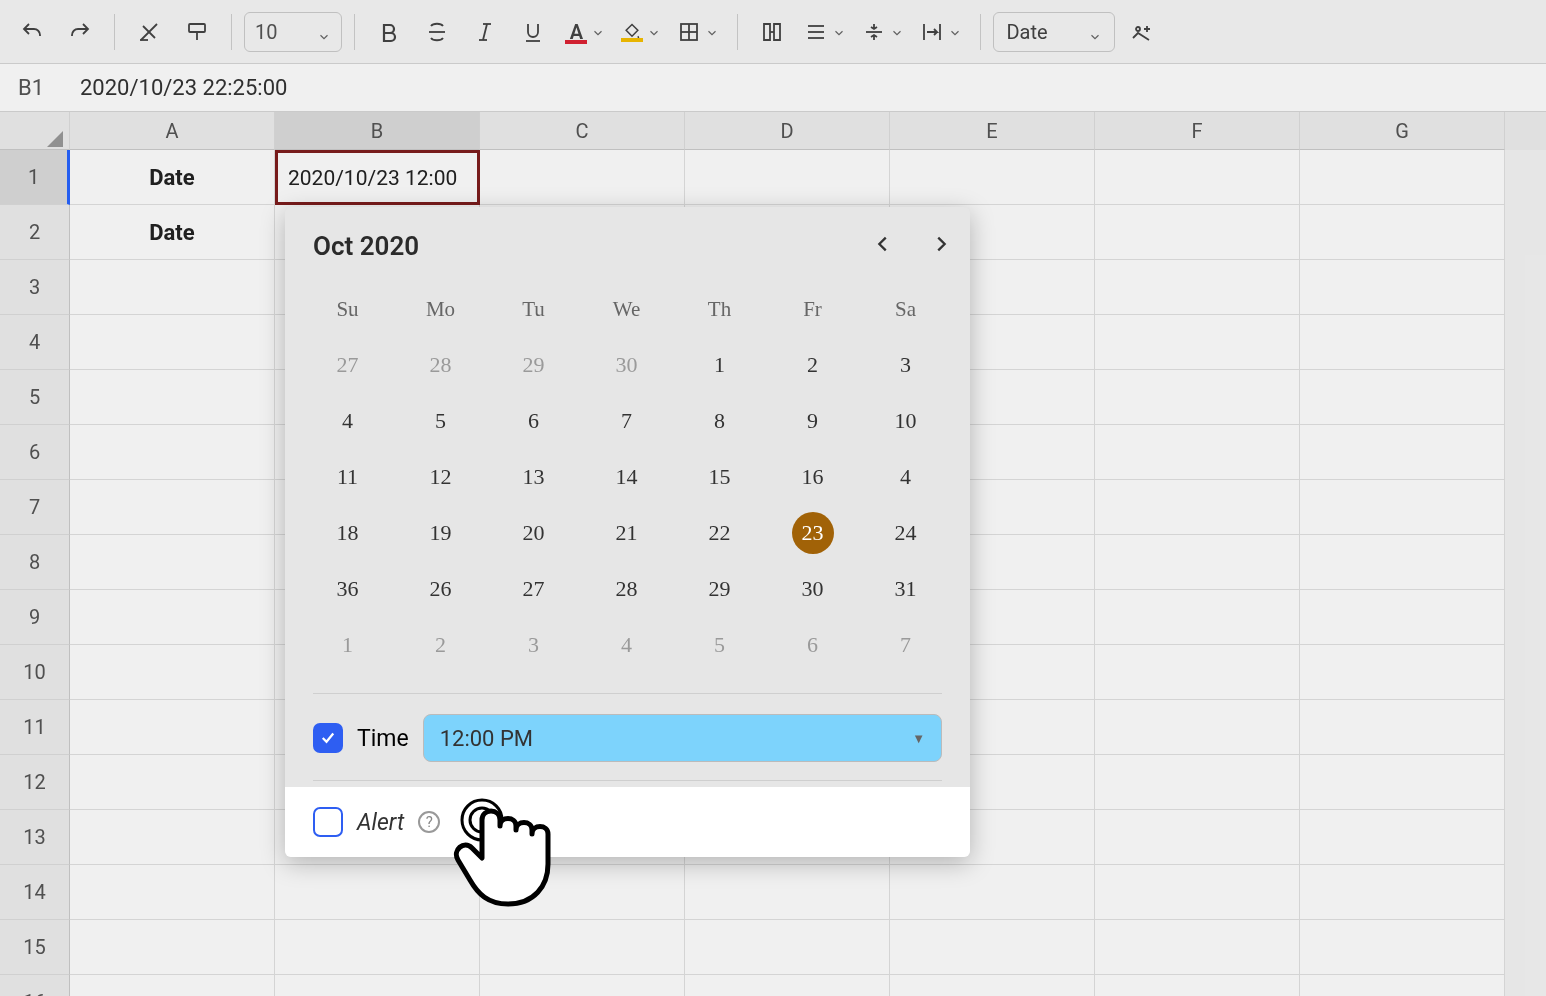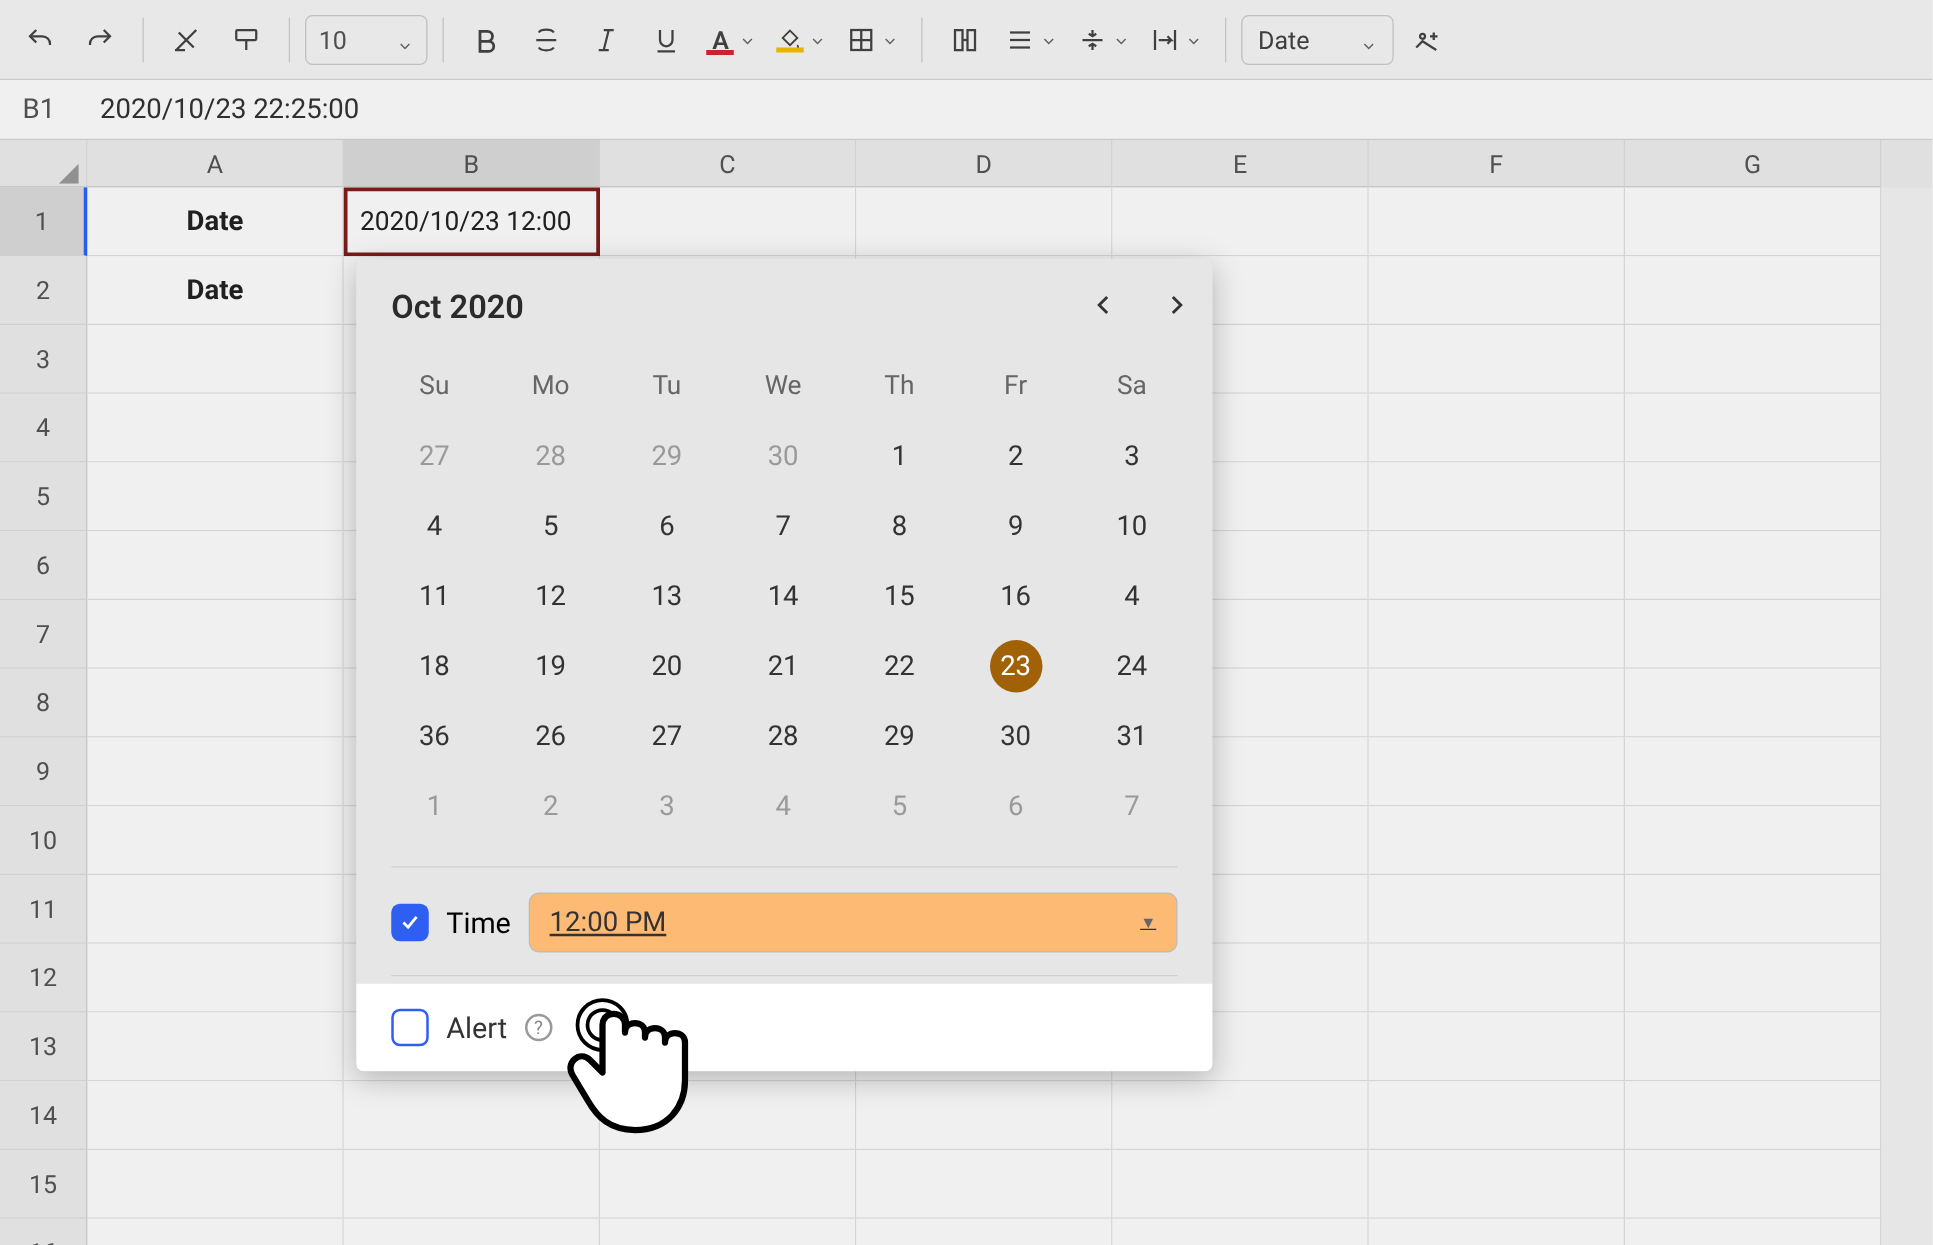--- a/index.html
+++ b/index.html
@@ -132,21 +132,21 @@
   display:flex; align-items:center; justify-content:space-between;
   padding:20px 12px 10px 28px;
 }
 .cal-title { font-size:26px; font-weight:600; color:#2b2b2b;}
 .cal-nav { display:flex; gap:24px;}
 .cal-nav .navbtn svg{ width:22px; height:22px; stroke:#333; stroke-width:2.5; fill:none;}
 .navbtn{ cursor:pointer; padding:6px;}
 .cal-grid {
   padding:6px 16px 14px 16px;
 }
-.cal-row { display:flex; }
+.cal-row { display:flex;font-family:Liberation Serif, serif; }
 .cal-cell {
   width:93px; height:56px;
   display:flex; align-items:center; justify-content:center;
   font-size:22px; color:#333;
 }
 .cal-dow { color:#666; font-size:21px;}
 .cal-muted { color:#9a9a9a;}
 .cal-day { cursor:pointer; border-radius:50%; }
 .cal-selected {
   width:42px; height:42px;
@@ -167,35 +167,34 @@
 }
 .chk.checked { background:#2e5ef2; }
 .chk.checked svg{ stroke:#fff; stroke-width:3; fill:none; width:18px; height:18px;}
 .chk.unchecked { border:2.5px solid #2e5ef2; background:#fff;}
 .time-label { font-size:23px; color:#000000; }
 .time-select {
   flex:1;
   height:48px;
   border:1px solid #bbb;
   border-radius:8px;
-  background:#fdba74;
+  background:#7dd3fc;
   display:flex; align-items:center; justify-content:space-between;
   padding:0 16px;
   font-size:22px;
   color:#333;
-  text-decoration:underline;
 }
 .time-select .tri { font-size:13px; color:#666;}
 .alert-row {
   background:#fff;
   display:flex; align-items:center;
   padding:20px 28px;
   gap:14px;
 }
-.alert-label{ font-size:23px; color:#333;}
+.alert-label{ font-size:23px; color:#333;font-style:italic;}
 .help-icon {
   width:22px; height:22px;
   border:2px solid #999; border-radius:50%;
   display:flex; align-items:center; justify-content:center;
   font-size:15px; color:#888;
 }
 
 
 .pointer {
   position:absolute;

